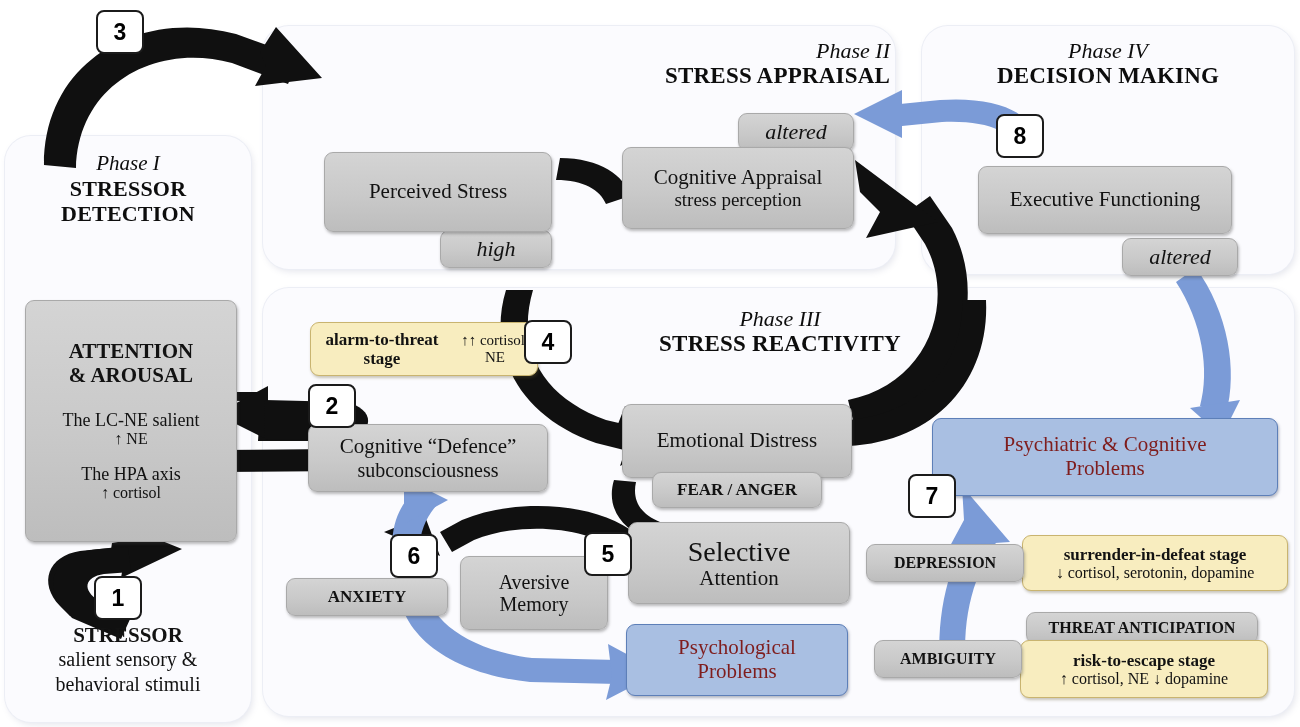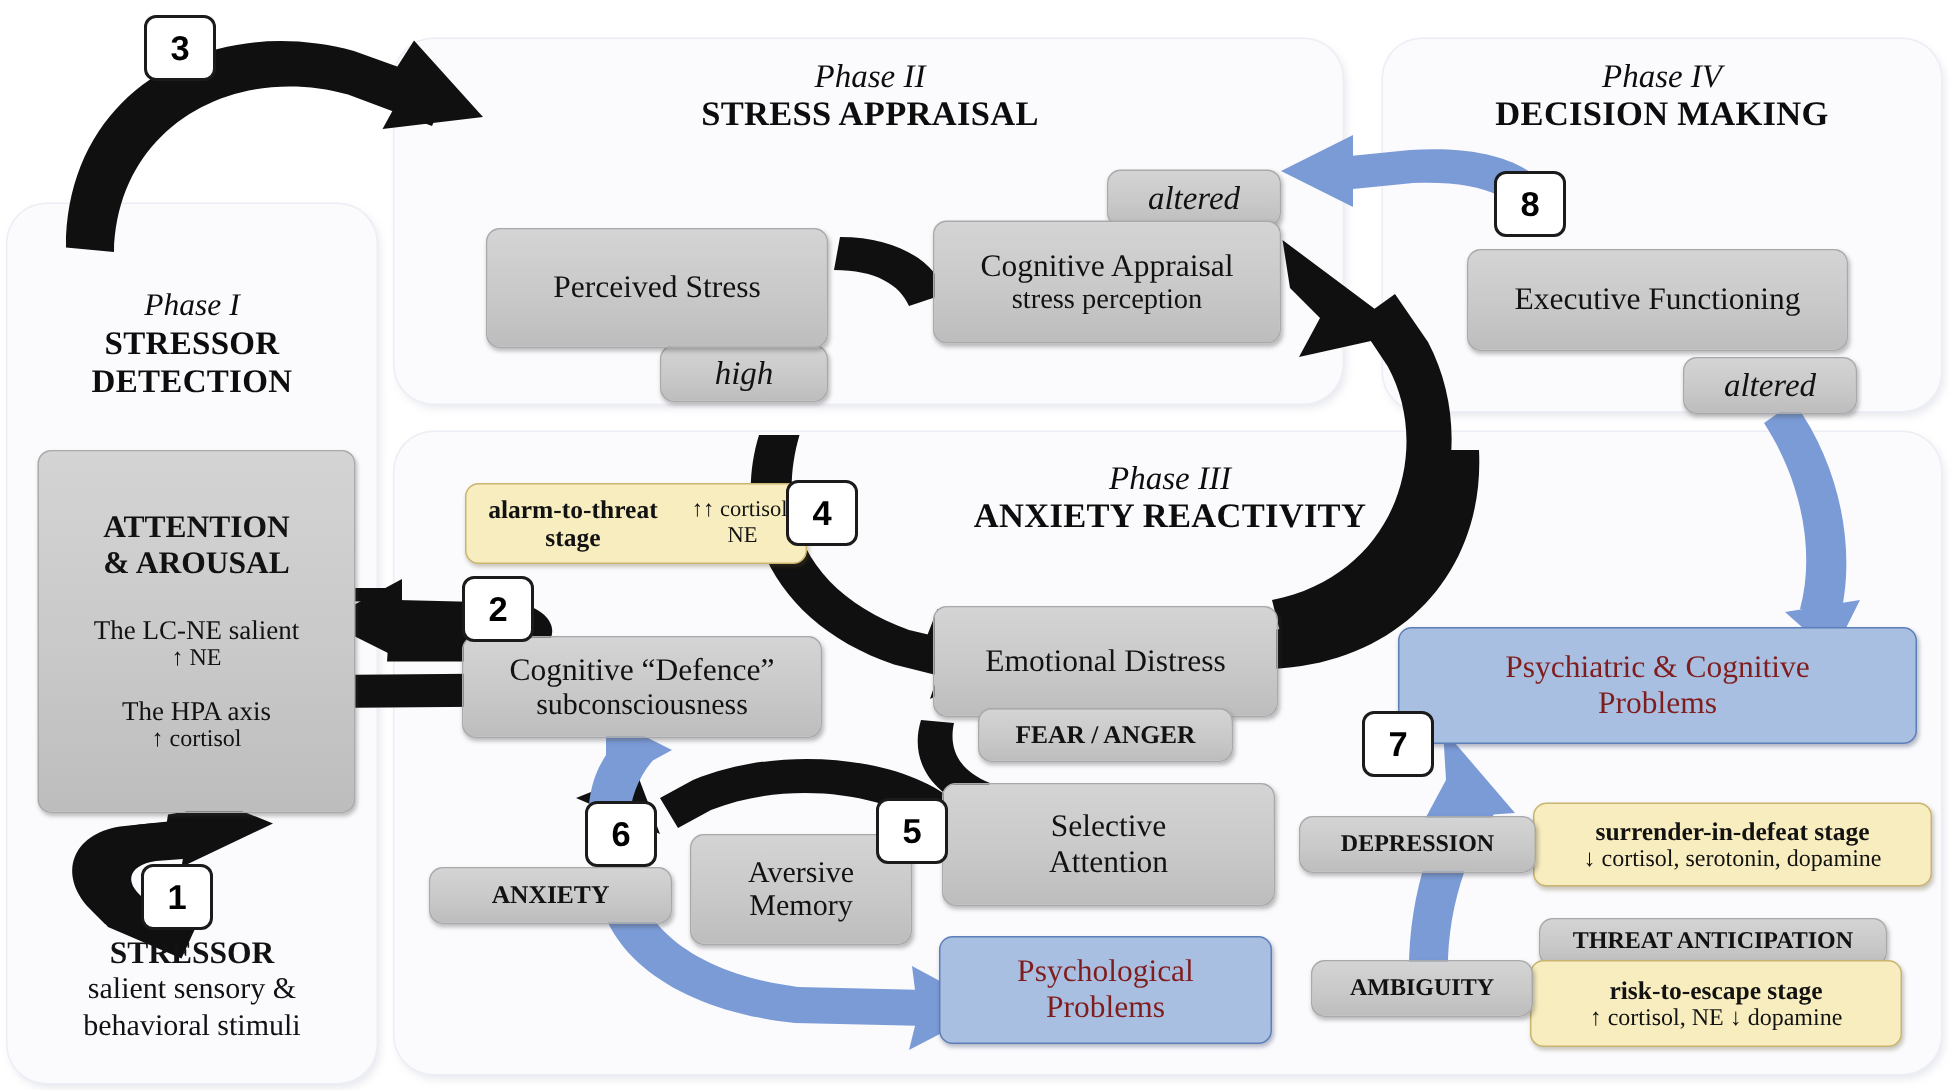--- a/index.html
+++ b/index.html
@@ -31,22 +31,22 @@
     position:absolute;
     text-align:center;
     line-height:1.14;
     color:#0d0d0d;
     user-select:none;
   }
   .phase-title .ph{ font-style:italic; font-weight:400; display:block; }
   .phase-title .nm{ font-weight:bold; display:block; letter-spacing:.2px;}
 
   #title-phase1{ left:8px;  top:152px; width:240px; font-size:22px; }
-  #title-phase1 .ph{font-size:21px;margin-top:40px;}
-  #title-phase2{ left:270px;top:38px;  width:620px; font-size:23px; }
+  #title-phase1 .ph{font-size:21px;}
+  #title-phase2{ left:270px;top:38px;  width:620px; font-size:23px;text-align:right; }
   #title-phase2 .ph{font-size:22px;}
   #title-phase3{ left:600px;top:306px; width:360px; font-size:23px; }
   #title-phase3 .ph{font-size:22px;font-style:italic;}
   #title-phase4{ left:930px;top:38px;  width:356px; font-size:23px; }
   #title-phase4 .ph{font-size:22px;}
 
   
   .box{
     position:absolute;
     display:flex;
@@ -167,21 +167,21 @@
   <div class="phase-title" id="title-phase1">
     <span class="ph">Phase I</span>
     <span class="nm">STRESSOR DETECTION</span>
   </div>
   <div class="phase-title" id="title-phase2">
     <span class="ph">Phase II</span>
     <span class="nm">STRESS APPRAISAL</span>
   </div>
   <div class="phase-title" id="title-phase3">
     <span class="ph">Phase III</span>
-    <span class="nm">ANXIETY REACTIVITY</span>
+    <span class="nm">STRESS REACTIVITY</span>
   </div>
   <div class="phase-title" id="title-phase4">
     <span class="ph">Phase IV</span>
     <span class="nm">DECISION MAKING</span>
   </div>
 
   <div class="box grey" id="box-attention" style="left:25px;top:300px;width:212px;height:242px;z-index:10;flex-direction:column;">
     <div class="bld" style="font-size:21px;margin-bottom:22px;line-height:1.14;white-space:pre-line;">ATTENTION
 &amp; AROUSAL</div>
     <div style="font-size:18px;">The LC-NE salient</div>
@@ -229,21 +229,21 @@
   </div>
 
   <div class="box grey" id="box-distress" style="left:622px;top:404px;width:230px;height:74px;font-size:21px;z-index:12;">
     <span>Emotional Distress</span>
   </div>
   <div class="box grey bld" id="tag-fear-anger" style="left:652px;top:472px;width:170px;height:36px;font-size:17px;z-index:13;">
     <span>FEAR / ANGER</span>
   </div>
 
   <div class="box grey" id="box-selective" style="left:628px;top:522px;width:222px;height:82px;z-index:12;flex-direction:column;">
-    <div style="font-size:21px;">Selective</div>
+    <div style="font-size:28px;">Selective</div>
     <div style="font-size:21px;">Attention</div>
   </div>
 
   <div class="box grey" id="box-aversive" style="left:460px;top:556px;width:148px;height:74px;z-index:12;flex-direction:column;">
     <div style="font-size:20px;">Aversive</div>
     <div style="font-size:20px;">Memory</div>
   </div>
 
   <div class="box grey bld" id="tag-anxiety" style="left:286px;top:578px;width:162px;height:38px;font-size:17px;z-index:12;">
     <span>ANXIETY</span>

